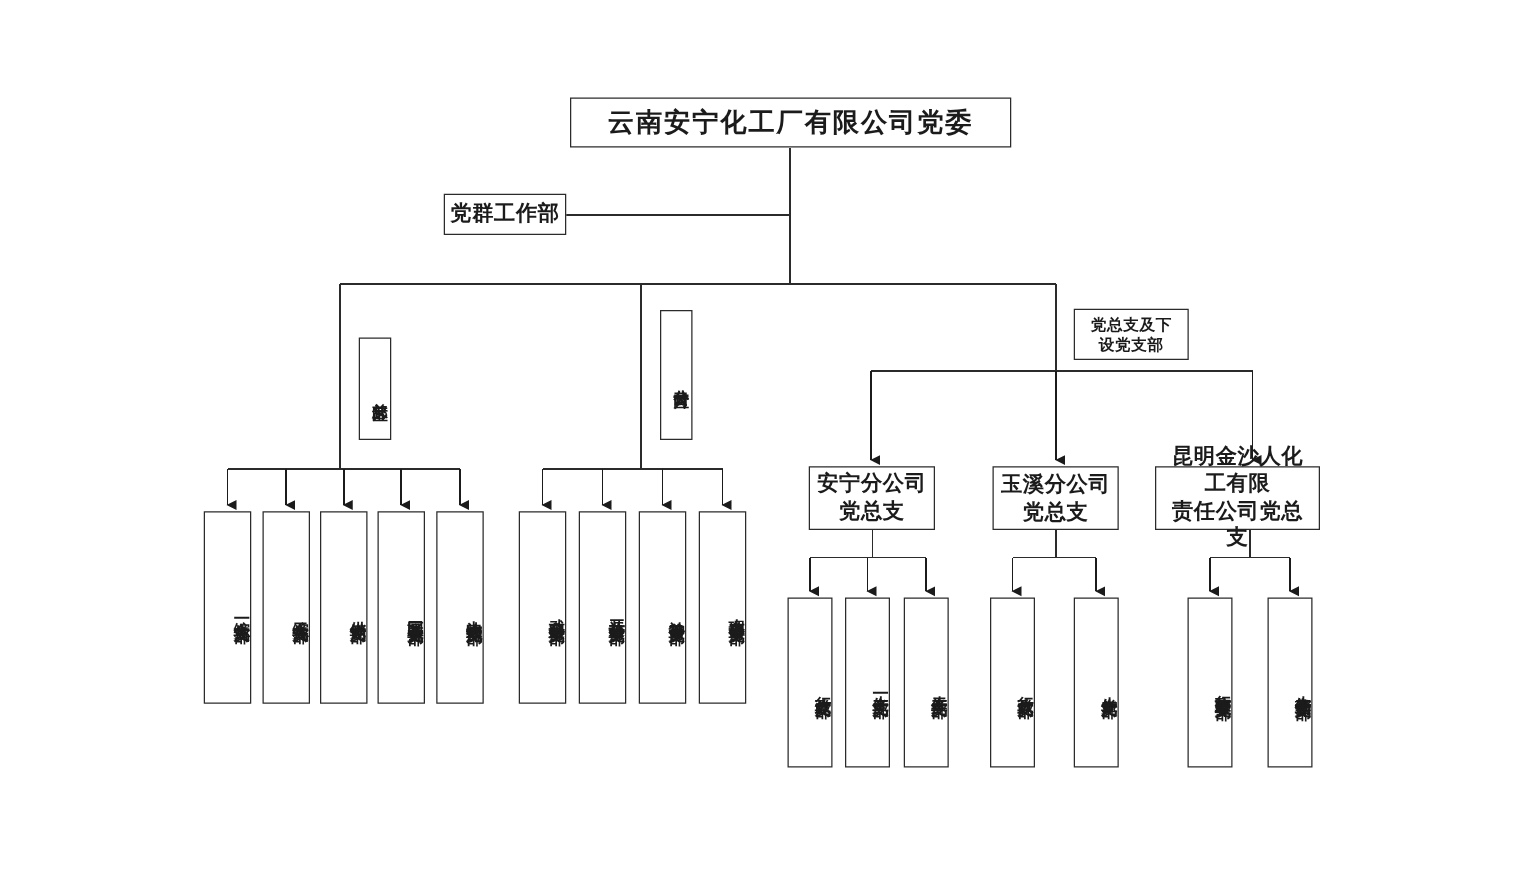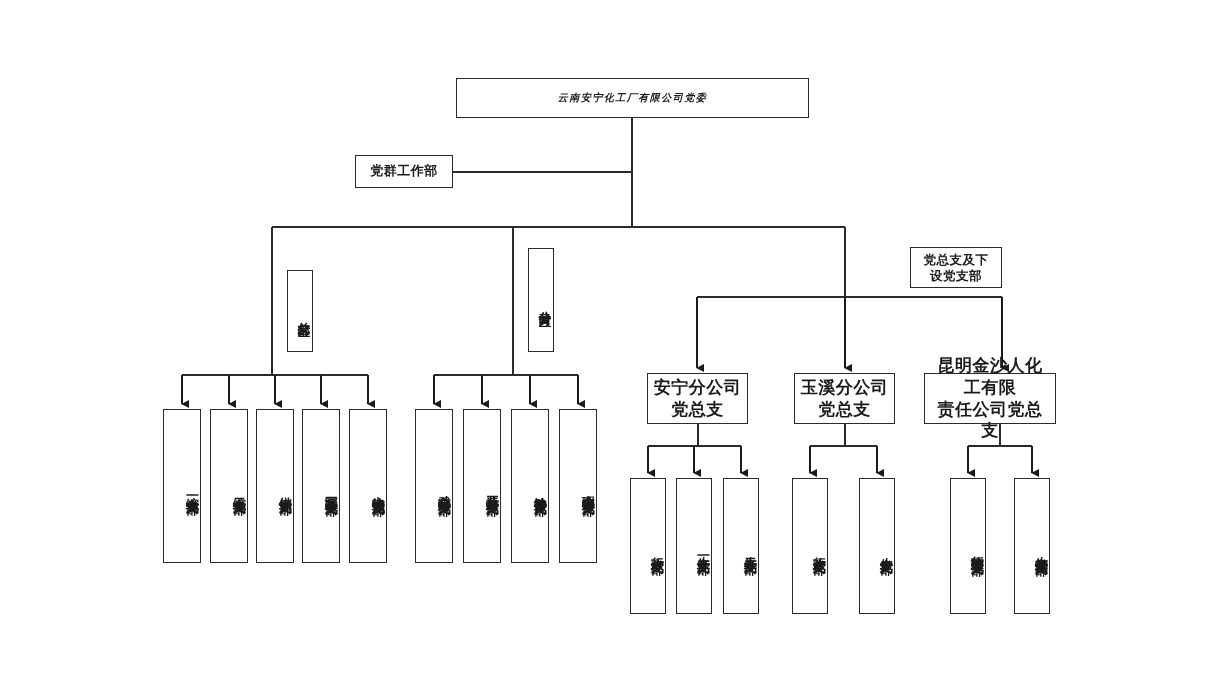--- a/index.html
+++ b/index.html
@@ -43,27 +43,26 @@
   }
   .node.vert {
     writing-mode: vertical-rl;
     text-orientation: upright;
     letter-spacing: 1px;
     align-items: flex-start;
     justify-content: center;
     padding-top: 6px;
   }
   .root {
-    font-size: 10px;
+    font-size: 21px;
     font-weight: 600;
     letter-spacing: 1.5px;
-    font-style: italic;
   }
   .dept {
-    font-size: 13px;
+    font-size: 17px;
     font-weight: 600;
     letter-spacing: 0.5px;
   }
   .region {
     font-size: 12.5px;
     font-weight: 600;
   }
   .grpnote {
     font-size: 12.5px;
     font-weight: 600;
@@ -156,21 +155,21 @@
   </div>
 
   <div class="node vert region" style="left:287px; top:270px; width:26px; height:82px;">
     <span>总部片区</span>
   </div>
 
   <div class="node vert region" style="left:528px; top:248px; width:26px; height:104px;">
     <span>分公司片区</span>
   </div>
 
-  <div class="node horiz grpnote" style="left:910px; top:247px; width:92px; height:41px; white-space:pre-line;">
+  <div class="node horiz grpnote" style="left:859px; top:247px; width:92px; height:41px; white-space:pre-line;">
     <span>党总支及下
 设党支部</span>
   </div>
 
   <div class="node vert leaf" style="left:163px; top:409px; width:38px; height:154px;">
     <span>综合一党支部</span>
   </div>
   <div class="node vert leaf" style="left:210px; top:409px; width:38px; height:154px;">
     <span>综合二党支部</span>
   </div>

